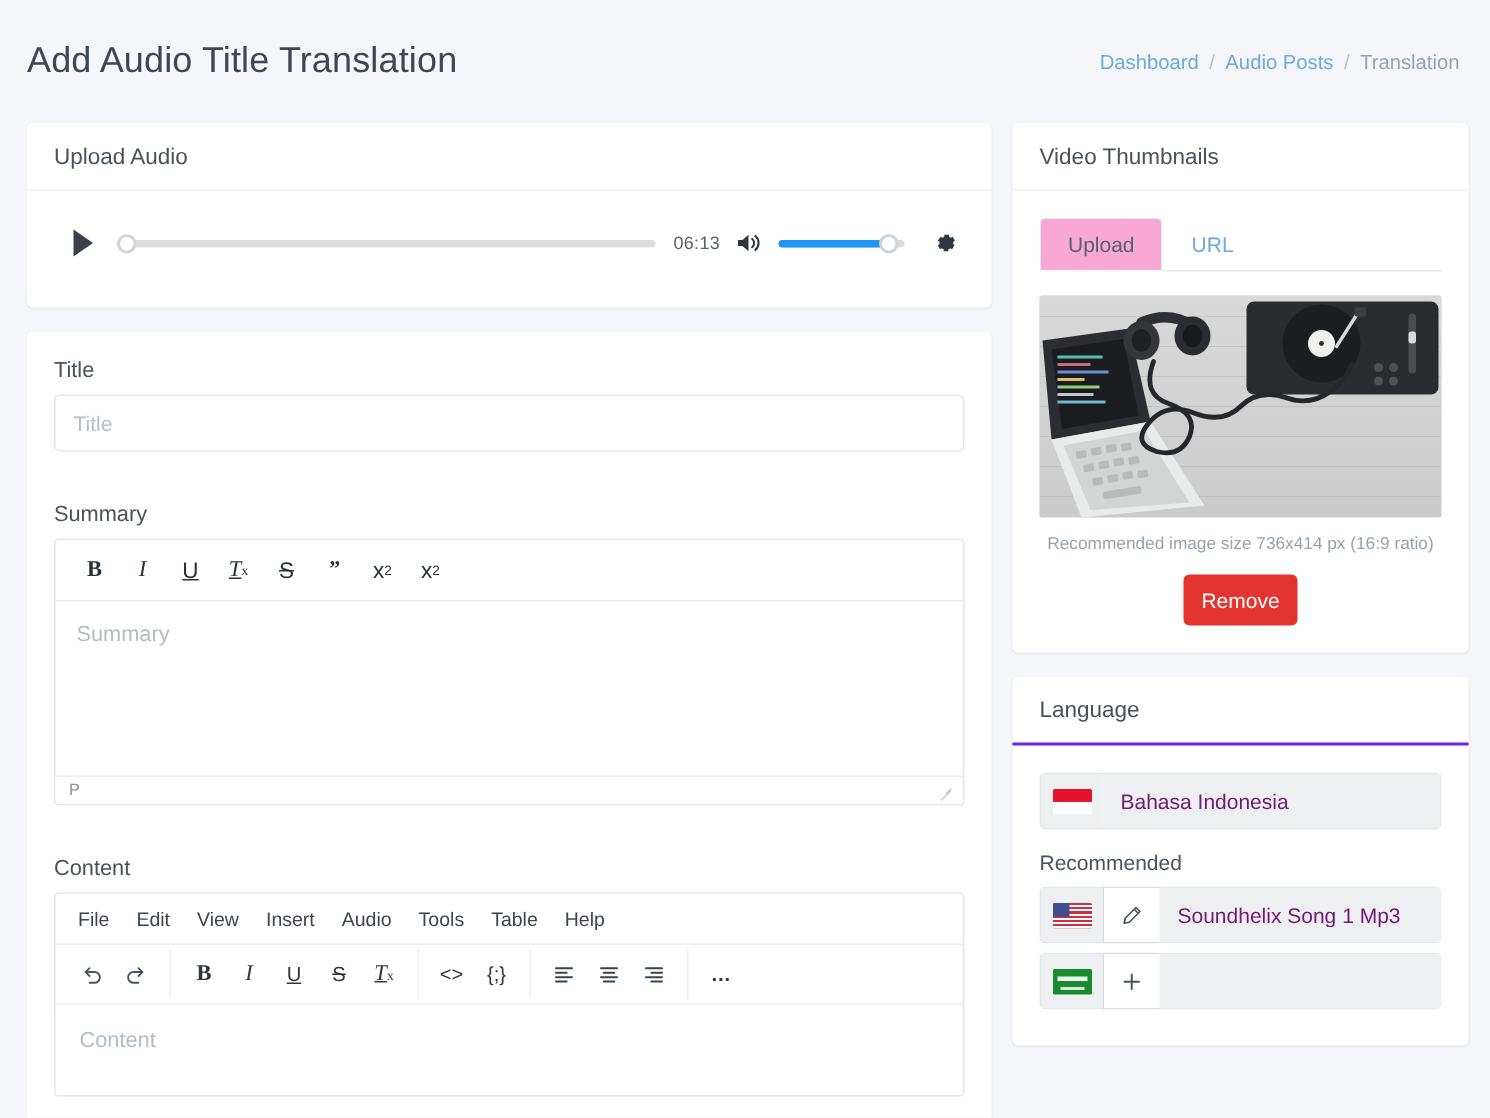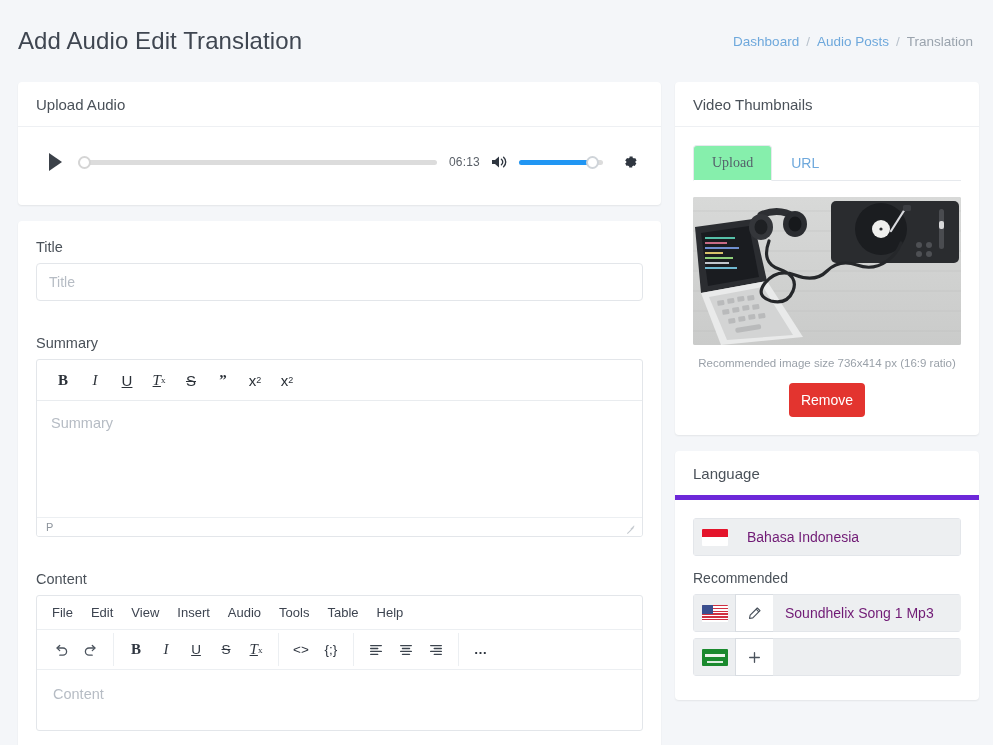--- a/index.html
+++ b/index.html
@@ -54,21 +54,21 @@
     border-radius: 4px;
     box-shadow: 0 1px 2px rgba(0,0,0,.07);
     margin-bottom: 16px;
   }
   .card-header {
     padding: 14px 18px 13px 18px;
     border-bottom: 1px solid #eef0f3;
     font-size: 15px;
     color: #4a5159;
   }
-  .card-header.noborder { border-bottom: 5px solid #6d28d9; }
+  .card-header.noborder { border-bottom: 2px solid #6d28d9; }
   .card-body { padding: 18px; }
 
   
   .audio-body {
     padding: 22px 22px 30px 22px;
     display: flex;
     align-items: center;
   }
   .audio-player {
     display: flex;
@@ -259,23 +259,22 @@
     padding: 9px 18px;
     font-size: 14px;
     cursor: pointer;
     border: 1px solid transparent;
     border-radius: 4px 4px 0 0;
     margin-bottom: -1px;
     color: #6ea8dc;
   }
   .tab.active {
     color: #55606b;
-    background: #86efac;
+    background: #f9a8d4;
     border-color: #e6e9ed #e6e9ed #fff #e6e9ed;
-    font-family: Liberation Serif, serif;
   }
   .thumb-wrap { text-align: center; }
   .thumb-img {
     width: 100%;
     height: 148px;
     display: block;
     border-radius: 2px;
     background: #cfd2d3;
     overflow: hidden;
     position: relative;
@@ -370,21 +369,21 @@
     position: absolute; left: 0; top: 0;
     width: 11px; height: 9px; background: #3b4f8f;
   }
 </style>
 </head>
 <body>
 
 <div class="page">
 
   <div class="page-header">
-    <div class="page-title">Add Audio Edit Translation</div>
+    <div class="page-title">Add Audio Title Translation</div>
     <div class="breadcrumb">
       <a class="crumb-link" href="#">Dashboard</a>
       <span class="crumb-sep">/</span>
       <a class="crumb-link" href="#">Audio Posts</a>
       <span class="crumb-sep">/</span>
       <span class="crumb-current">Translation</span>
     </div>
   </div>
 
   <div class="columns">

